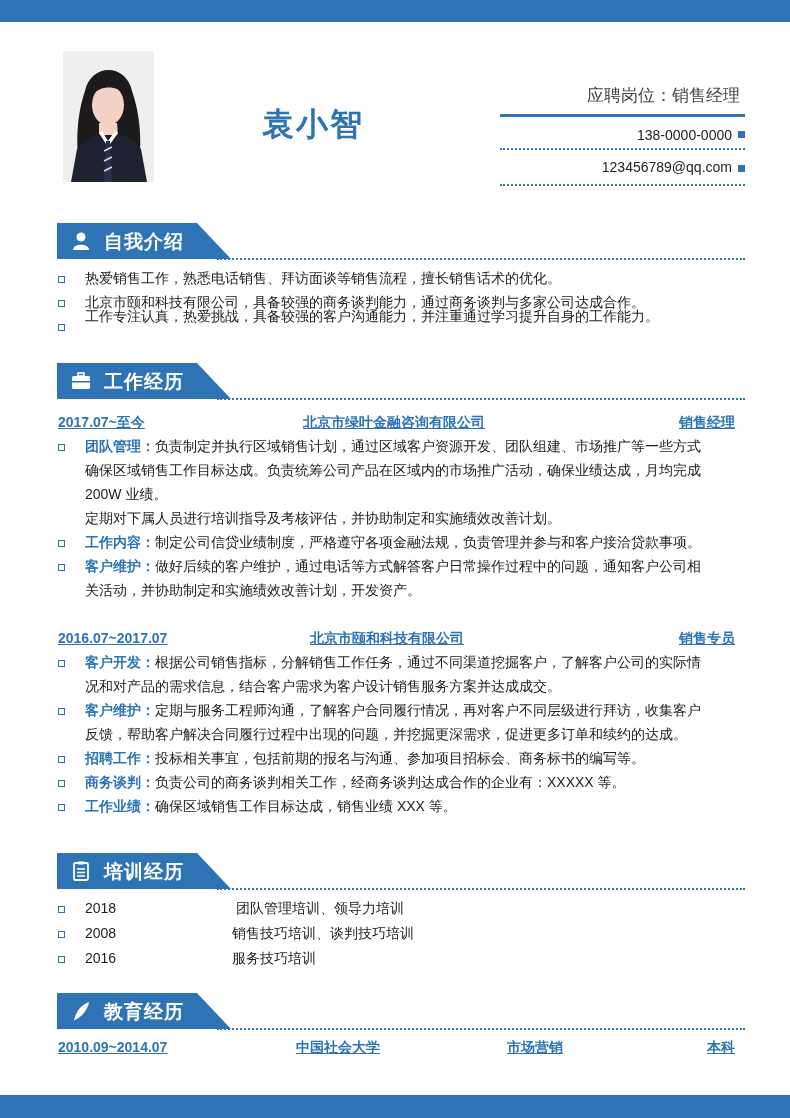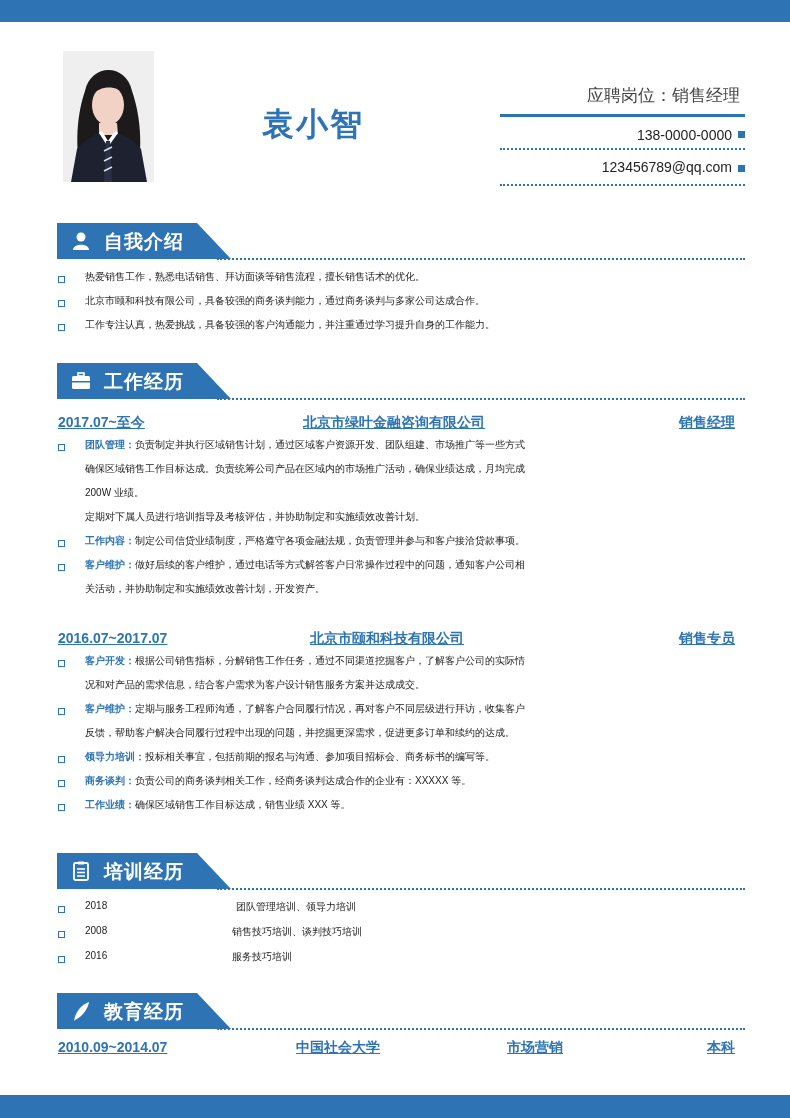--- a/index.html
+++ b/index.html
@@ -14,21 +14,21 @@
   .contact { position:absolute; right:58px; font-size:14px; color:#222; }
   .contact-sq { position:absolute; left:738px; width:7px; height:7px; background:#2e74b5; }
   .dotline { position:absolute; left:500px; width:245px; border-top:2px dotted #2e74b5; }
   .sec { position:absolute; left:57px; width:688px; height:36px; }
   .sec-band { position:absolute; left:0; top:0; height:36px; width:174px; background:#2e74b5;
     clip-path:polygon(0 0, 140px 0, 174px 36px, 0 36px); }
   .sec-title { position:absolute; left:47px; top:6px; color:#fff; font-size:19px; font-weight:bold; letter-spacing:1px; }
   .sec-icon { position:absolute; left:14px; top:8px; width:20px; height:20px; }
   .sec-dots { position:absolute; left:160px; top:35px; right:0; border-top:2px dotted #2e74b5; }
   .bul { position:absolute; left:58px; width:7px; height:7px; border:1.5px solid #2e74b5; }
-  .line { position:absolute; left:85px; font-size:10px; color:#222; white-space:nowrap; }
+  .line { position:absolute; left:85px; font-size:14px; color:#222; white-space:nowrap; }
   .kw { color:#2e74b5; font-weight:bold; }
   .job-row { position:absolute; left:58px; width:677px; font-size:14px; font-weight:bold; color:#2e74b5; }
   .job-row span { position:absolute; top:0; white-space:nowrap;text-decoration:underline; }
 </style>
 </head>
 <body>
 
 <div class="topbar"></div>
 
 <div class="photo">
@@ -64,21 +64,21 @@
   </svg>
   <div class="sec-title">自我介绍</div>
   <div class="sec-dots"></div>
 </div>
 
 <div class="bul" style="top:276px"></div>
 <div class="line" style="top:270px">热爱销售工作，熟悉电话销售、拜访面谈等销售流程，擅长销售话术的优化。</div>
 <div class="bul" style="top:300px"></div>
 <div class="line" style="top:294px">北京市颐和科技有限公司，具备较强的商务谈判能力，通过商务谈判与多家公司达成合作。</div>
 <div class="bul" style="top:324px"></div>
-<div class="line" style="top:318px">工作专注认真，热爱挑战，具备较强的客户沟通能力，并注重通过学习提升自身的工作能力。</div>
+<div class="line" style="top:308px">工作专注认真，热爱挑战，具备较强的客户沟通能力，并注重通过学习提升自身的工作能力。</div>
 
 <div class="sec" style="top:363px">
   <div class="sec-band"></div>
   <svg class="sec-icon" viewBox="0 0 20 20">
     <rect x="7" y="2" width="6" height="3" fill="none" stroke="#fff" stroke-width="1.6"></rect>
     <rect x="1" y="5" width="18" height="13" rx="1.5" fill="#fff"></rect>
     <rect x="1" y="10" width="18" height="1.5" fill="#2e74b5"></rect>
   </svg>
   <div class="sec-title">工作经历</div>
   <div class="sec-dots"></div>
@@ -111,21 +111,21 @@
 
 <div class="bul" style="top:660px"></div>
 <div class="line" style="top:654px"><span class="kw">客户开发：</span><span>根据公司销售指标，分解销售工作任务，通过不同渠道挖掘客户，了解客户公司的实际情</span></div>
 <div class="line" style="top:678px">况和对产品的需求信息，结合客户需求为客户设计销售服务方案并达成成交。</div>
 
 <div class="bul" style="top:708px"></div>
 <div class="line" style="top:702px"><span class="kw">客户维护：</span><span>定期与服务工程师沟通，了解客户合同履行情况，再对客户不同层级进行拜访，收集客户</span></div>
 <div class="line" style="top:726px">反馈，帮助客户解决合同履行过程中出现的问题，并挖掘更深需求，促进更多订单和续约的达成。</div>
 
 <div class="bul" style="top:756px"></div>
-<div class="line" style="top:750px"><span class="kw">领导力培训：</span><span>投标相关事宜，包括前期的报名与沟通、参加项目招标会、商务标书的编写等。</span></div>
+<div class="line" style="top:750px"><span class="kw">招聘工作：</span><span>投标相关事宜，包括前期的报名与沟通、参加项目招标会、商务标书的编写等。</span></div>
 
 <div class="bul" style="top:780px"></div>
 <div class="line" style="top:774px"><span class="kw">商务谈判：</span><span>负责公司的商务谈判相关工作，经商务谈判达成合作的企业有：XXXXX 等。</span></div>
 
 <div class="bul" style="top:804px"></div>
 <div class="line" style="top:798px"><span class="kw">工作业绩：</span><span>确保区域销售工作目标达成，销售业绩 XXX 等。</span></div>
 
 <div class="sec" style="top:853px">
   <div class="sec-band"></div>
   <svg class="sec-icon" viewBox="0 0 20 20">

